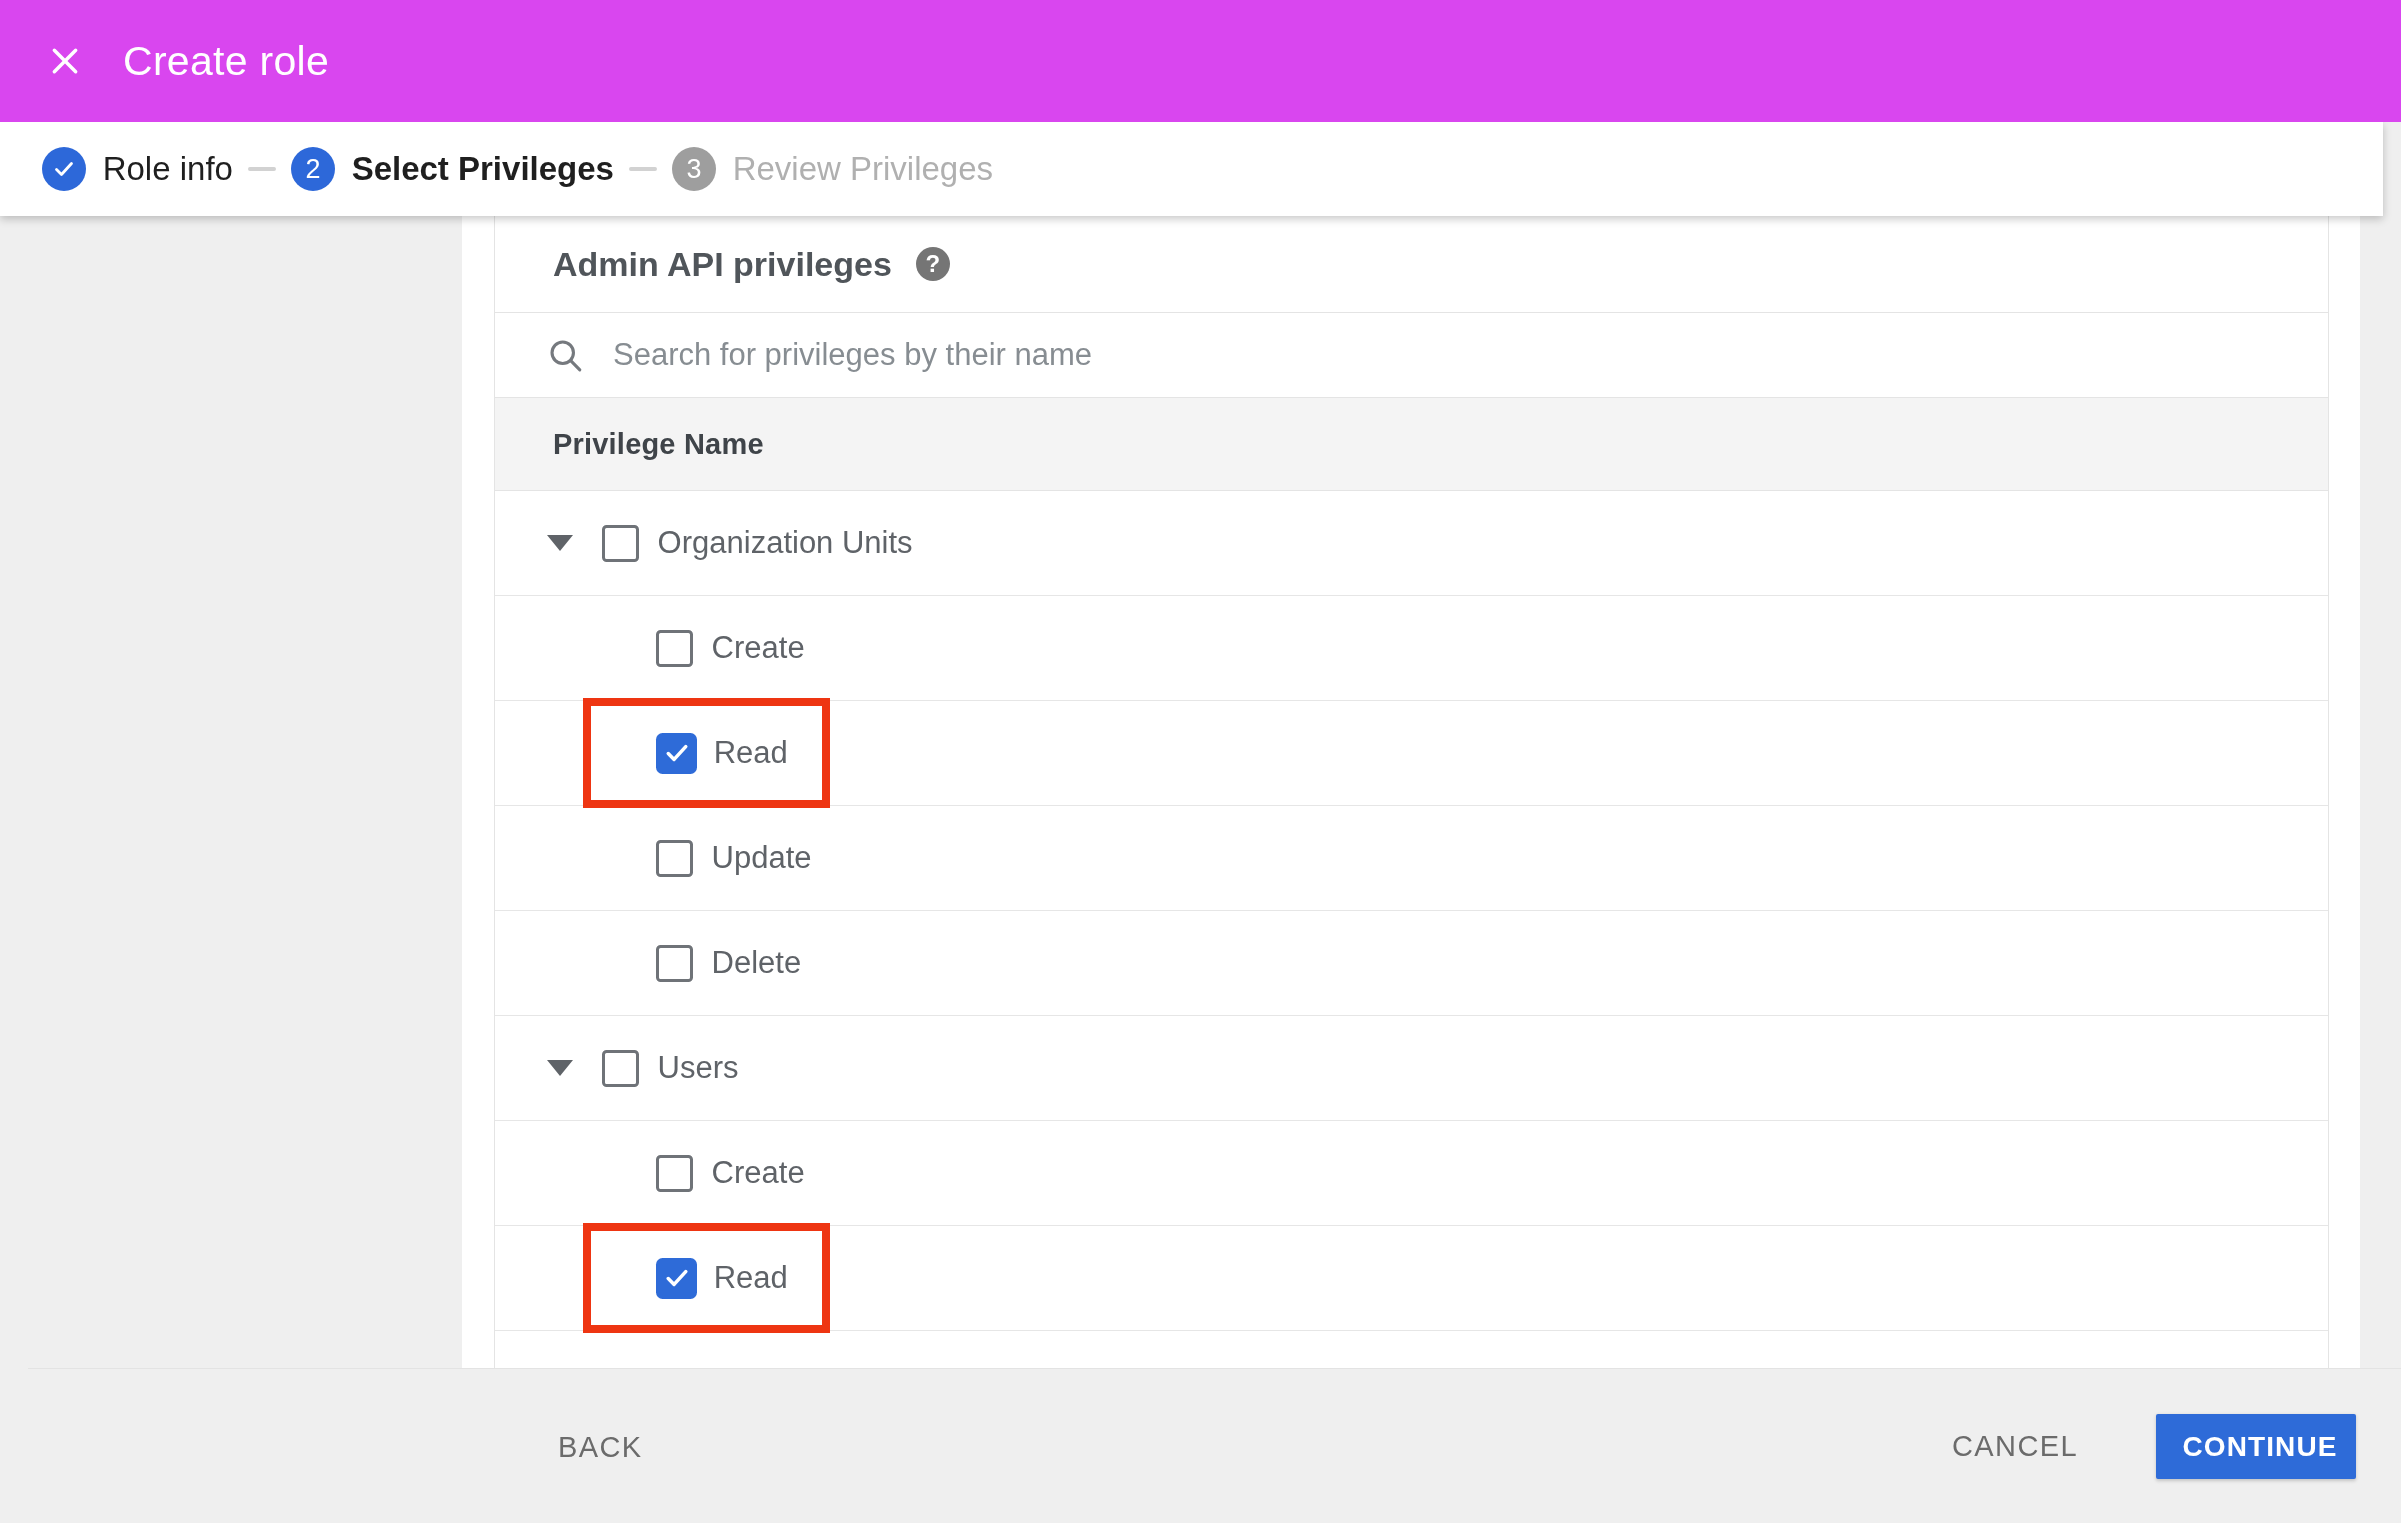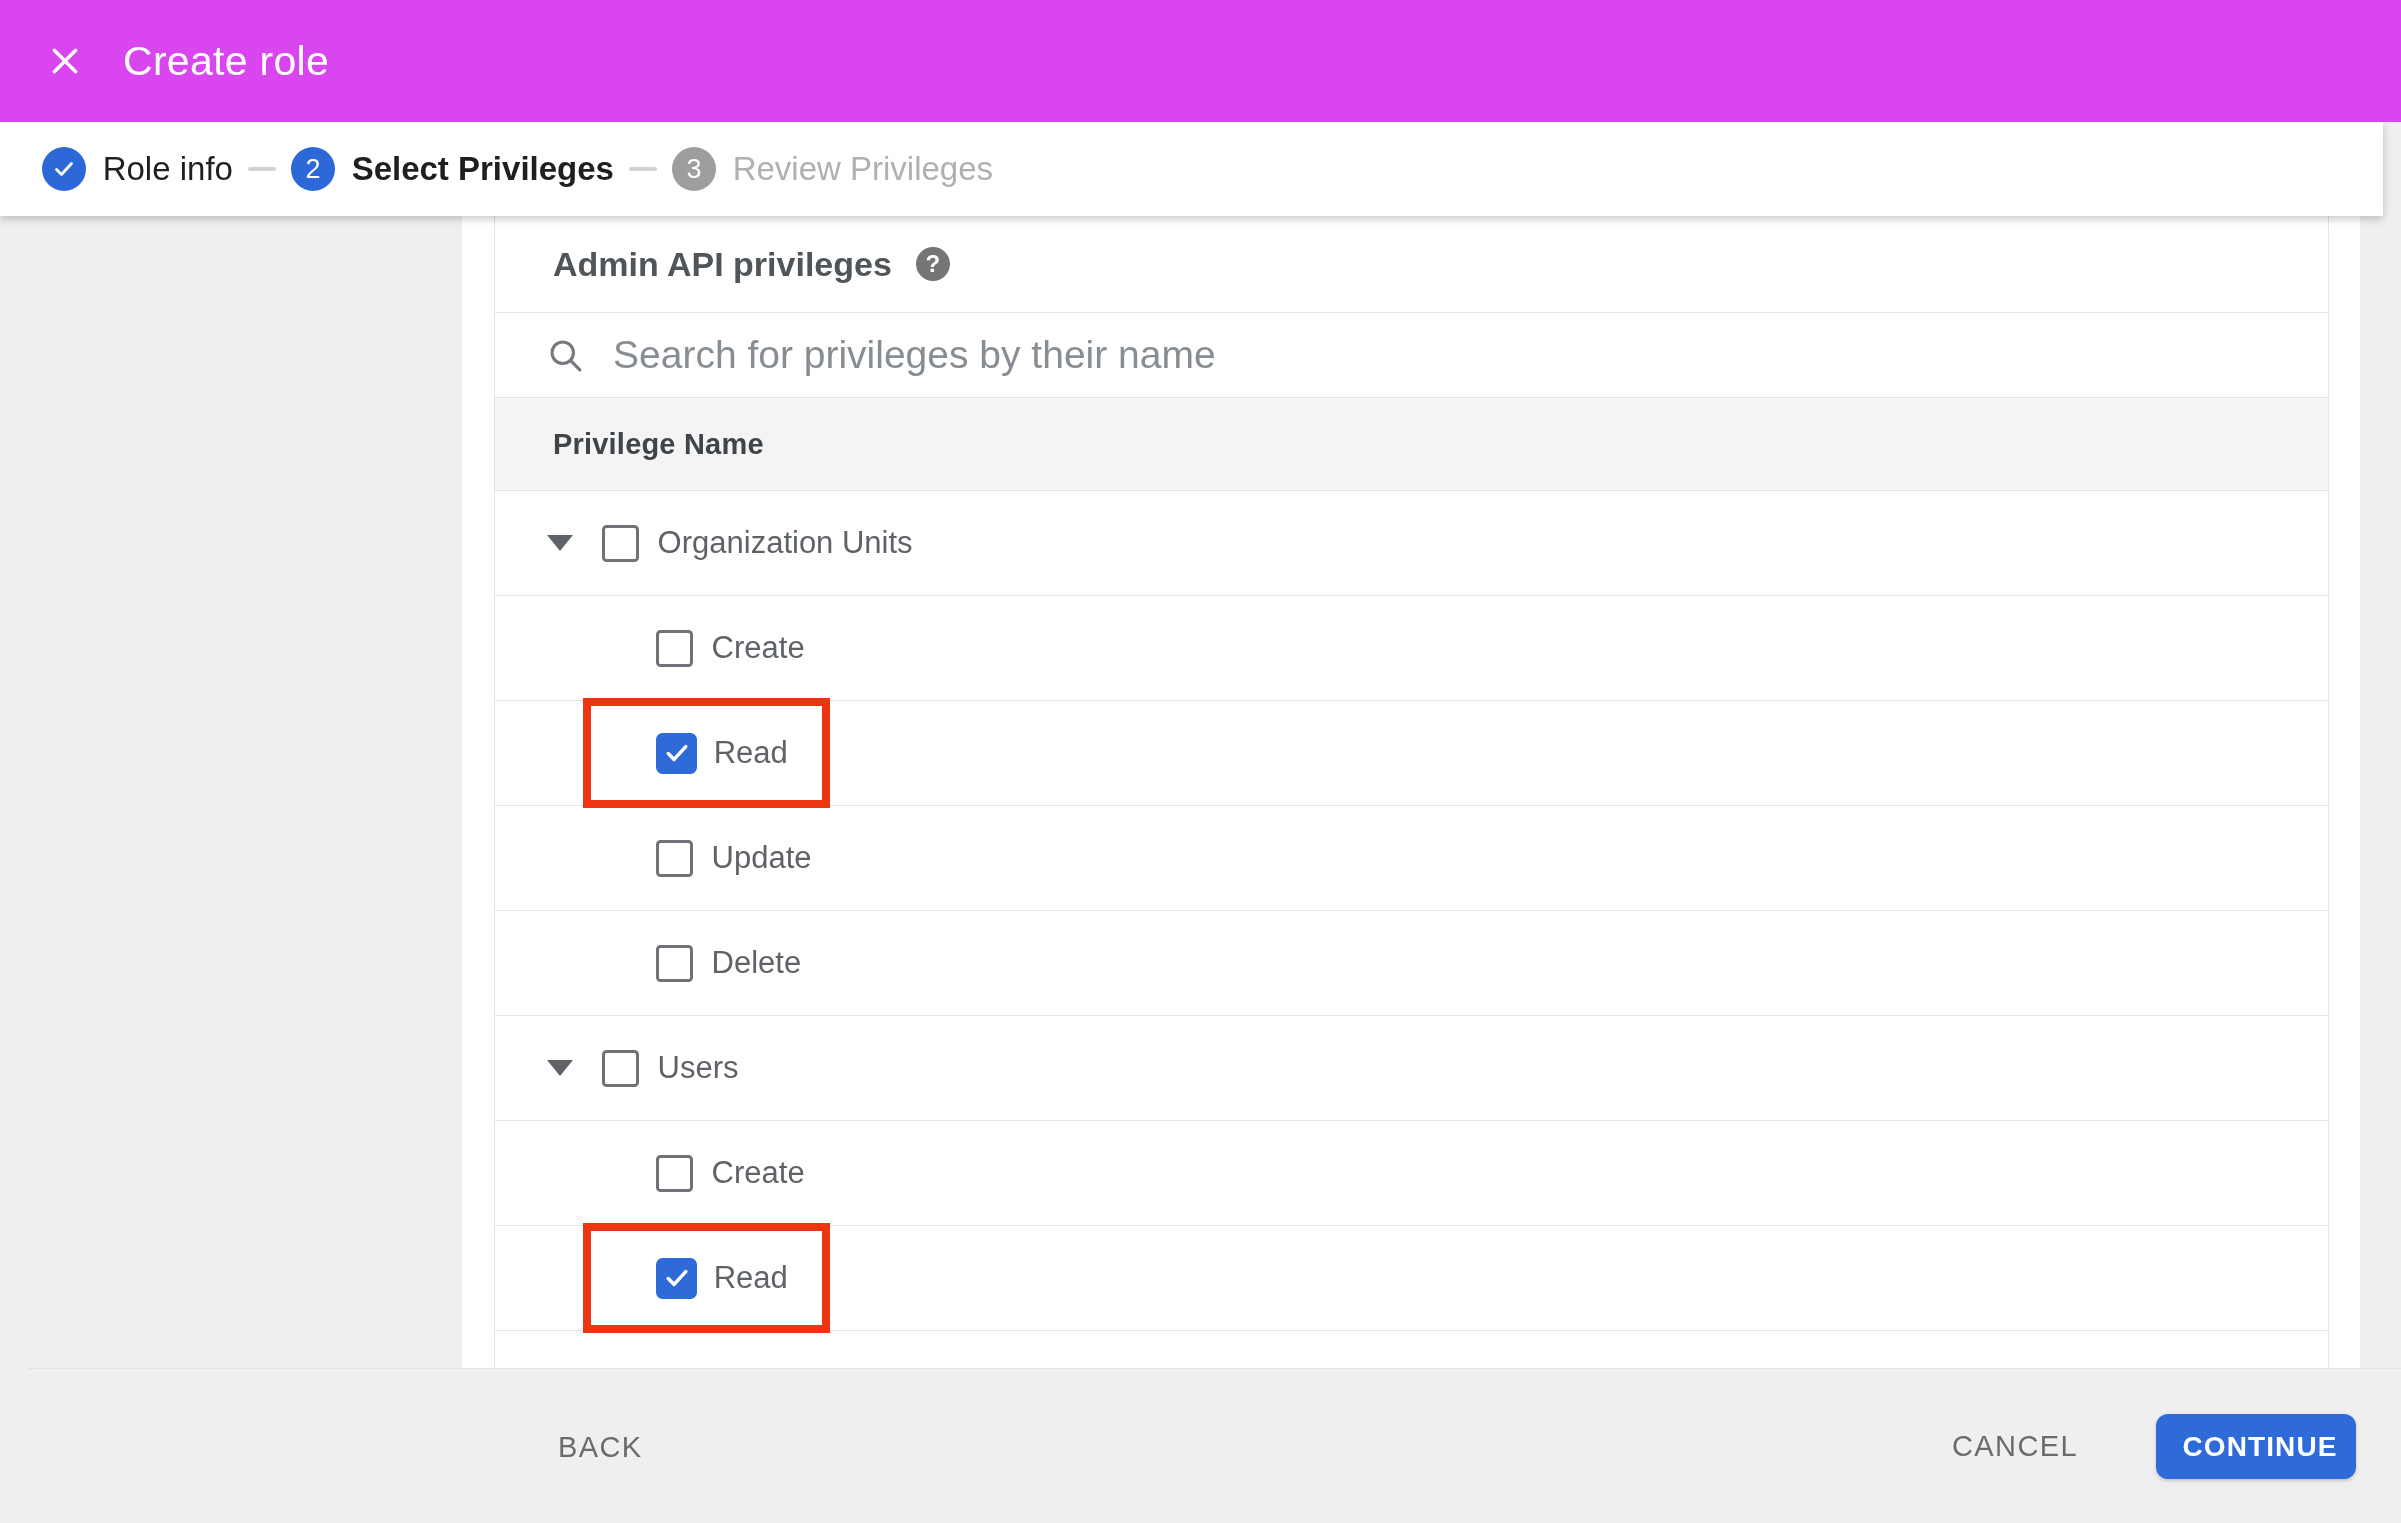--- a/index.html
+++ b/index.html
@@ -57,21 +57,21 @@
     width:34px; height:34px; border-radius:50%; background:#757575;
     color:#ffffff; font-size:24px; font-weight:700; margin-left:24px;
     display:flex; align-items:center; justify-content:center; cursor:pointer;
   }
   .search-row {
     height:85px; display:flex; align-items:center; padding-left:51px;
     border-bottom:1.9px solid #e4e4e4;
   }
   .search-input {
     border:none; outline:none; flex:1; margin-left:28px;
-    font-family:"Liberation Sans", sans-serif; font-size:39px; color:#3c4043;
+    font-family:"Liberation Sans", sans-serif; font-size:31px; color:#3c4043;
     background:transparent;
   }
   .search-input::placeholder { color:#878d92; opacity:1; }
   .colhead-row {
     height:93px; background:#f4f4f4; display:flex; align-items:center;
     padding-left:58px; border-bottom:1.9px solid #e4e4e4;
   }
   .colhead-text { font-size:29px; font-weight:700; color:#3f4449; letter-spacing:0.2px; }
 
   .row {
@@ -107,21 +107,21 @@
     position:absolute; top:50%; transform:translateY(-50%);
     font-size:29px; color:#6b6b6b; letter-spacing:1.4px; cursor:pointer; font-weight:400;
   }
   .back-btn { left:530px; }
   .footer-right {
     position:absolute; right:45px; top:0; height:100%;
     display:flex; align-items:center; gap:78px;
   }
   .cancel-btn { position:static; transform:none; }
   .continue-btn {
-    width:200px; height:65px; border-radius:12px; background:#2e6bd8;
+    width:200px; height:65px; border-radius:2px; background:#2e6bd8;
     color:#ffffff; font-size:28px; font-weight:700; letter-spacing:1.1px;
     display:flex; align-items:center; justify-content:center; cursor:pointer;
     box-shadow:0 1.9px 3.7px rgba(0,0,0,0.18);
     padding-left:8px;
   }
 </style>
 </head>
 <body>
 
 <div class="screen">

